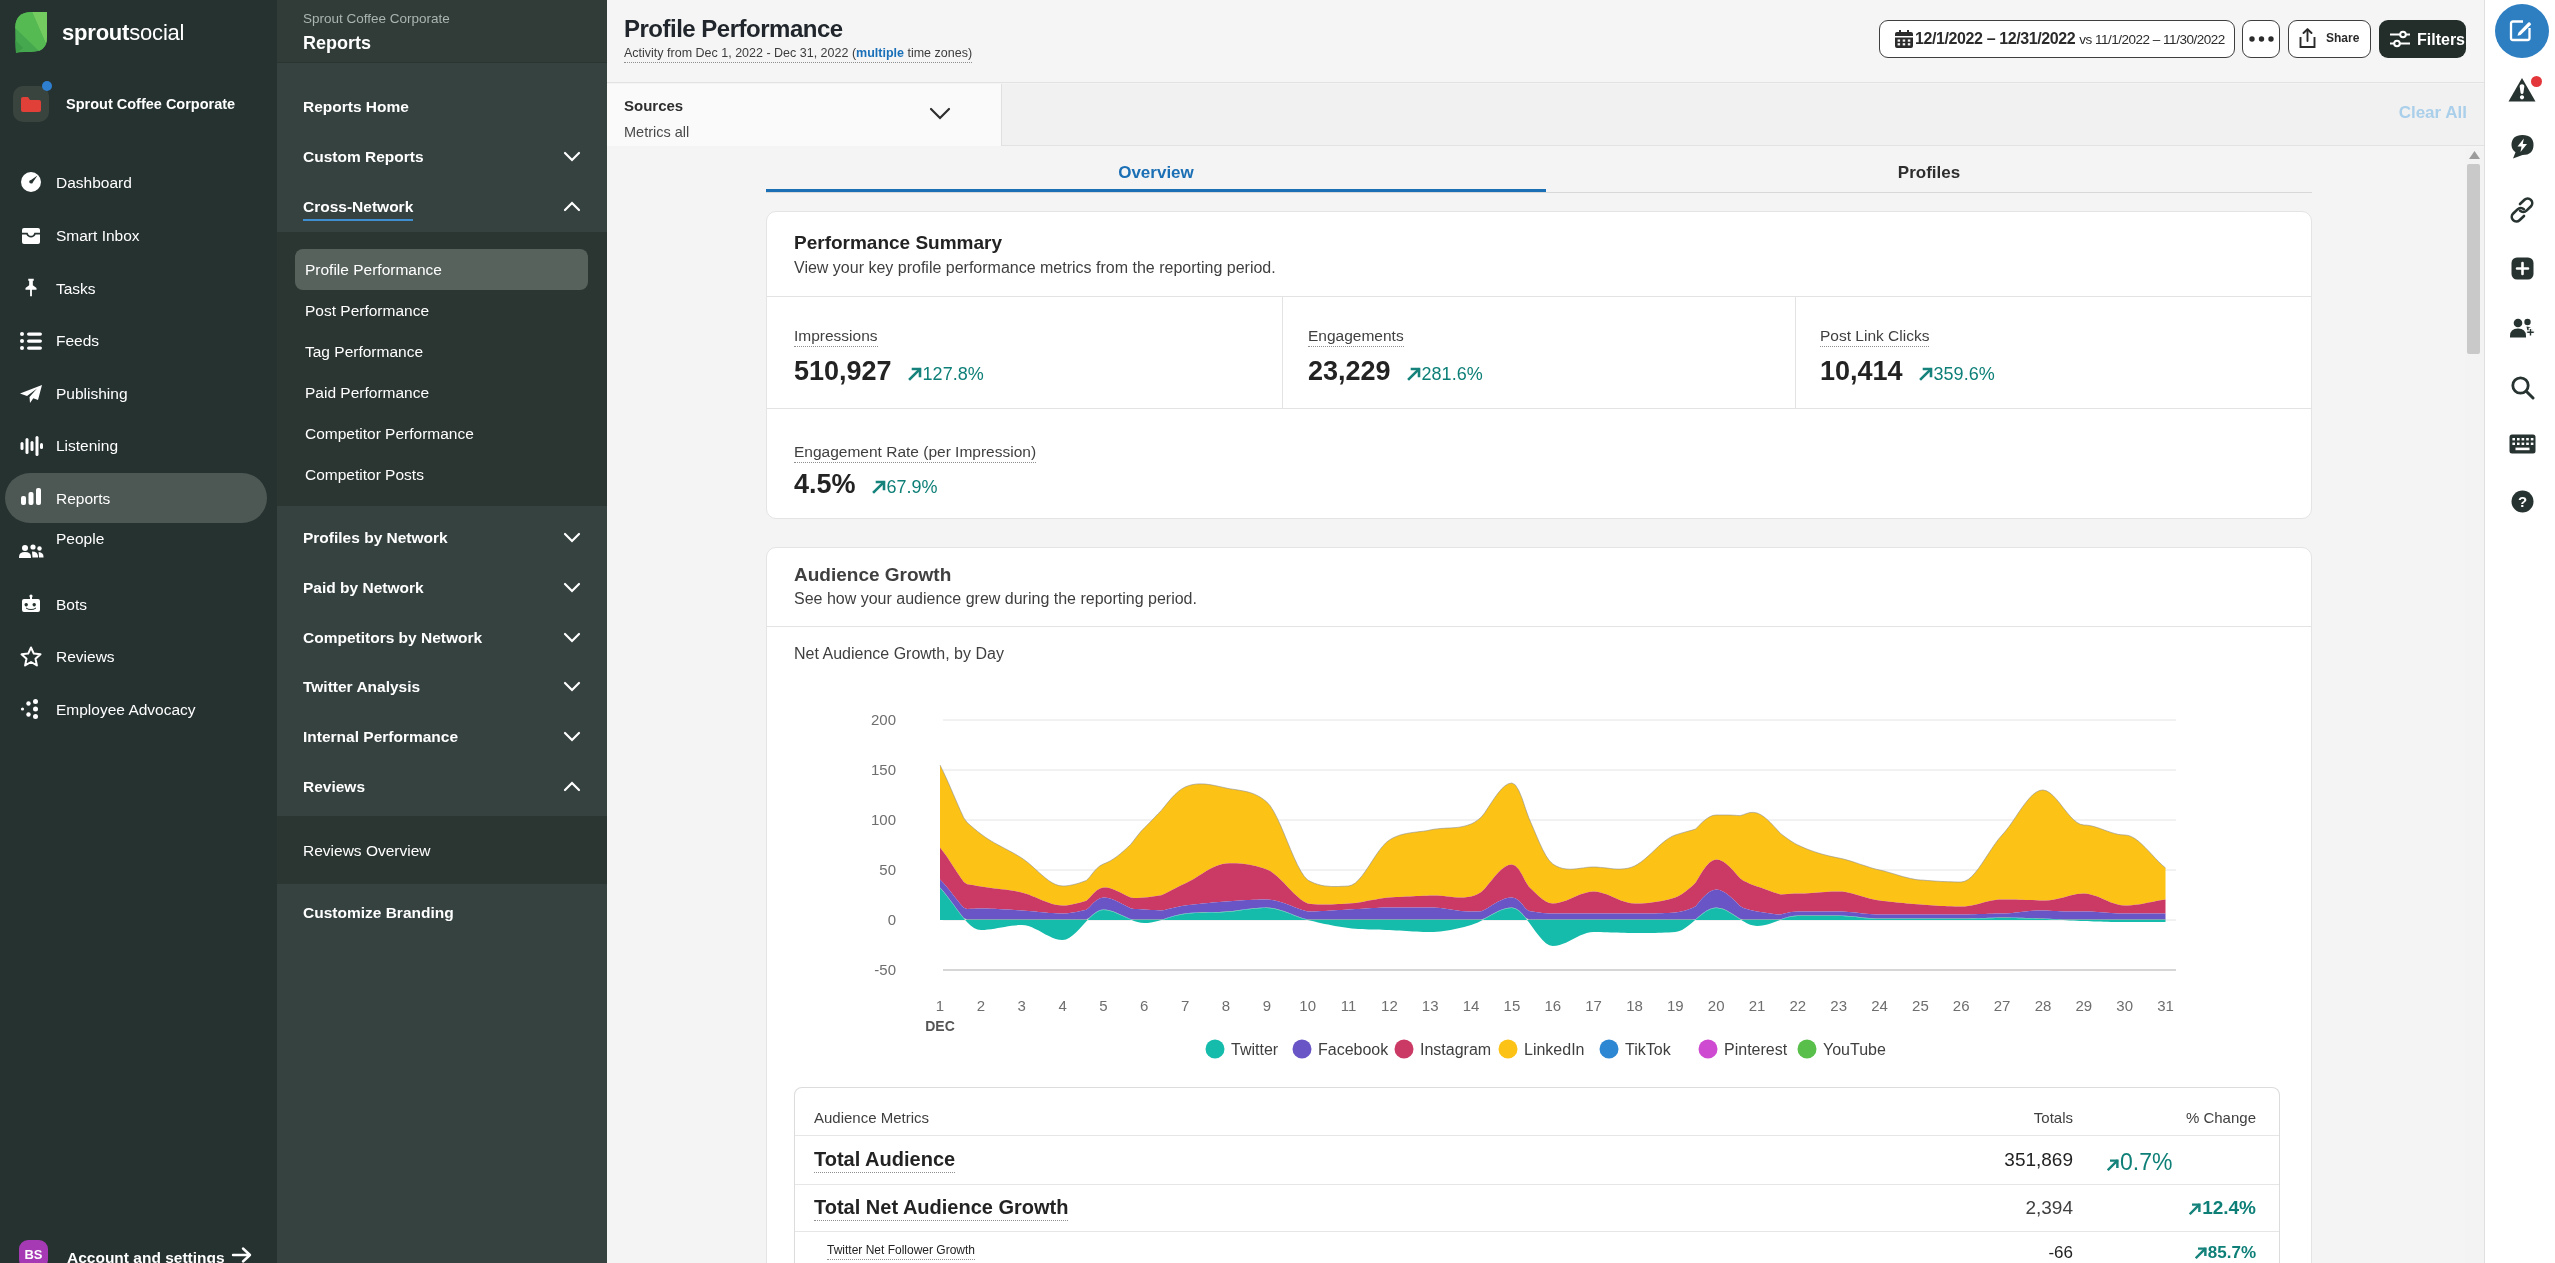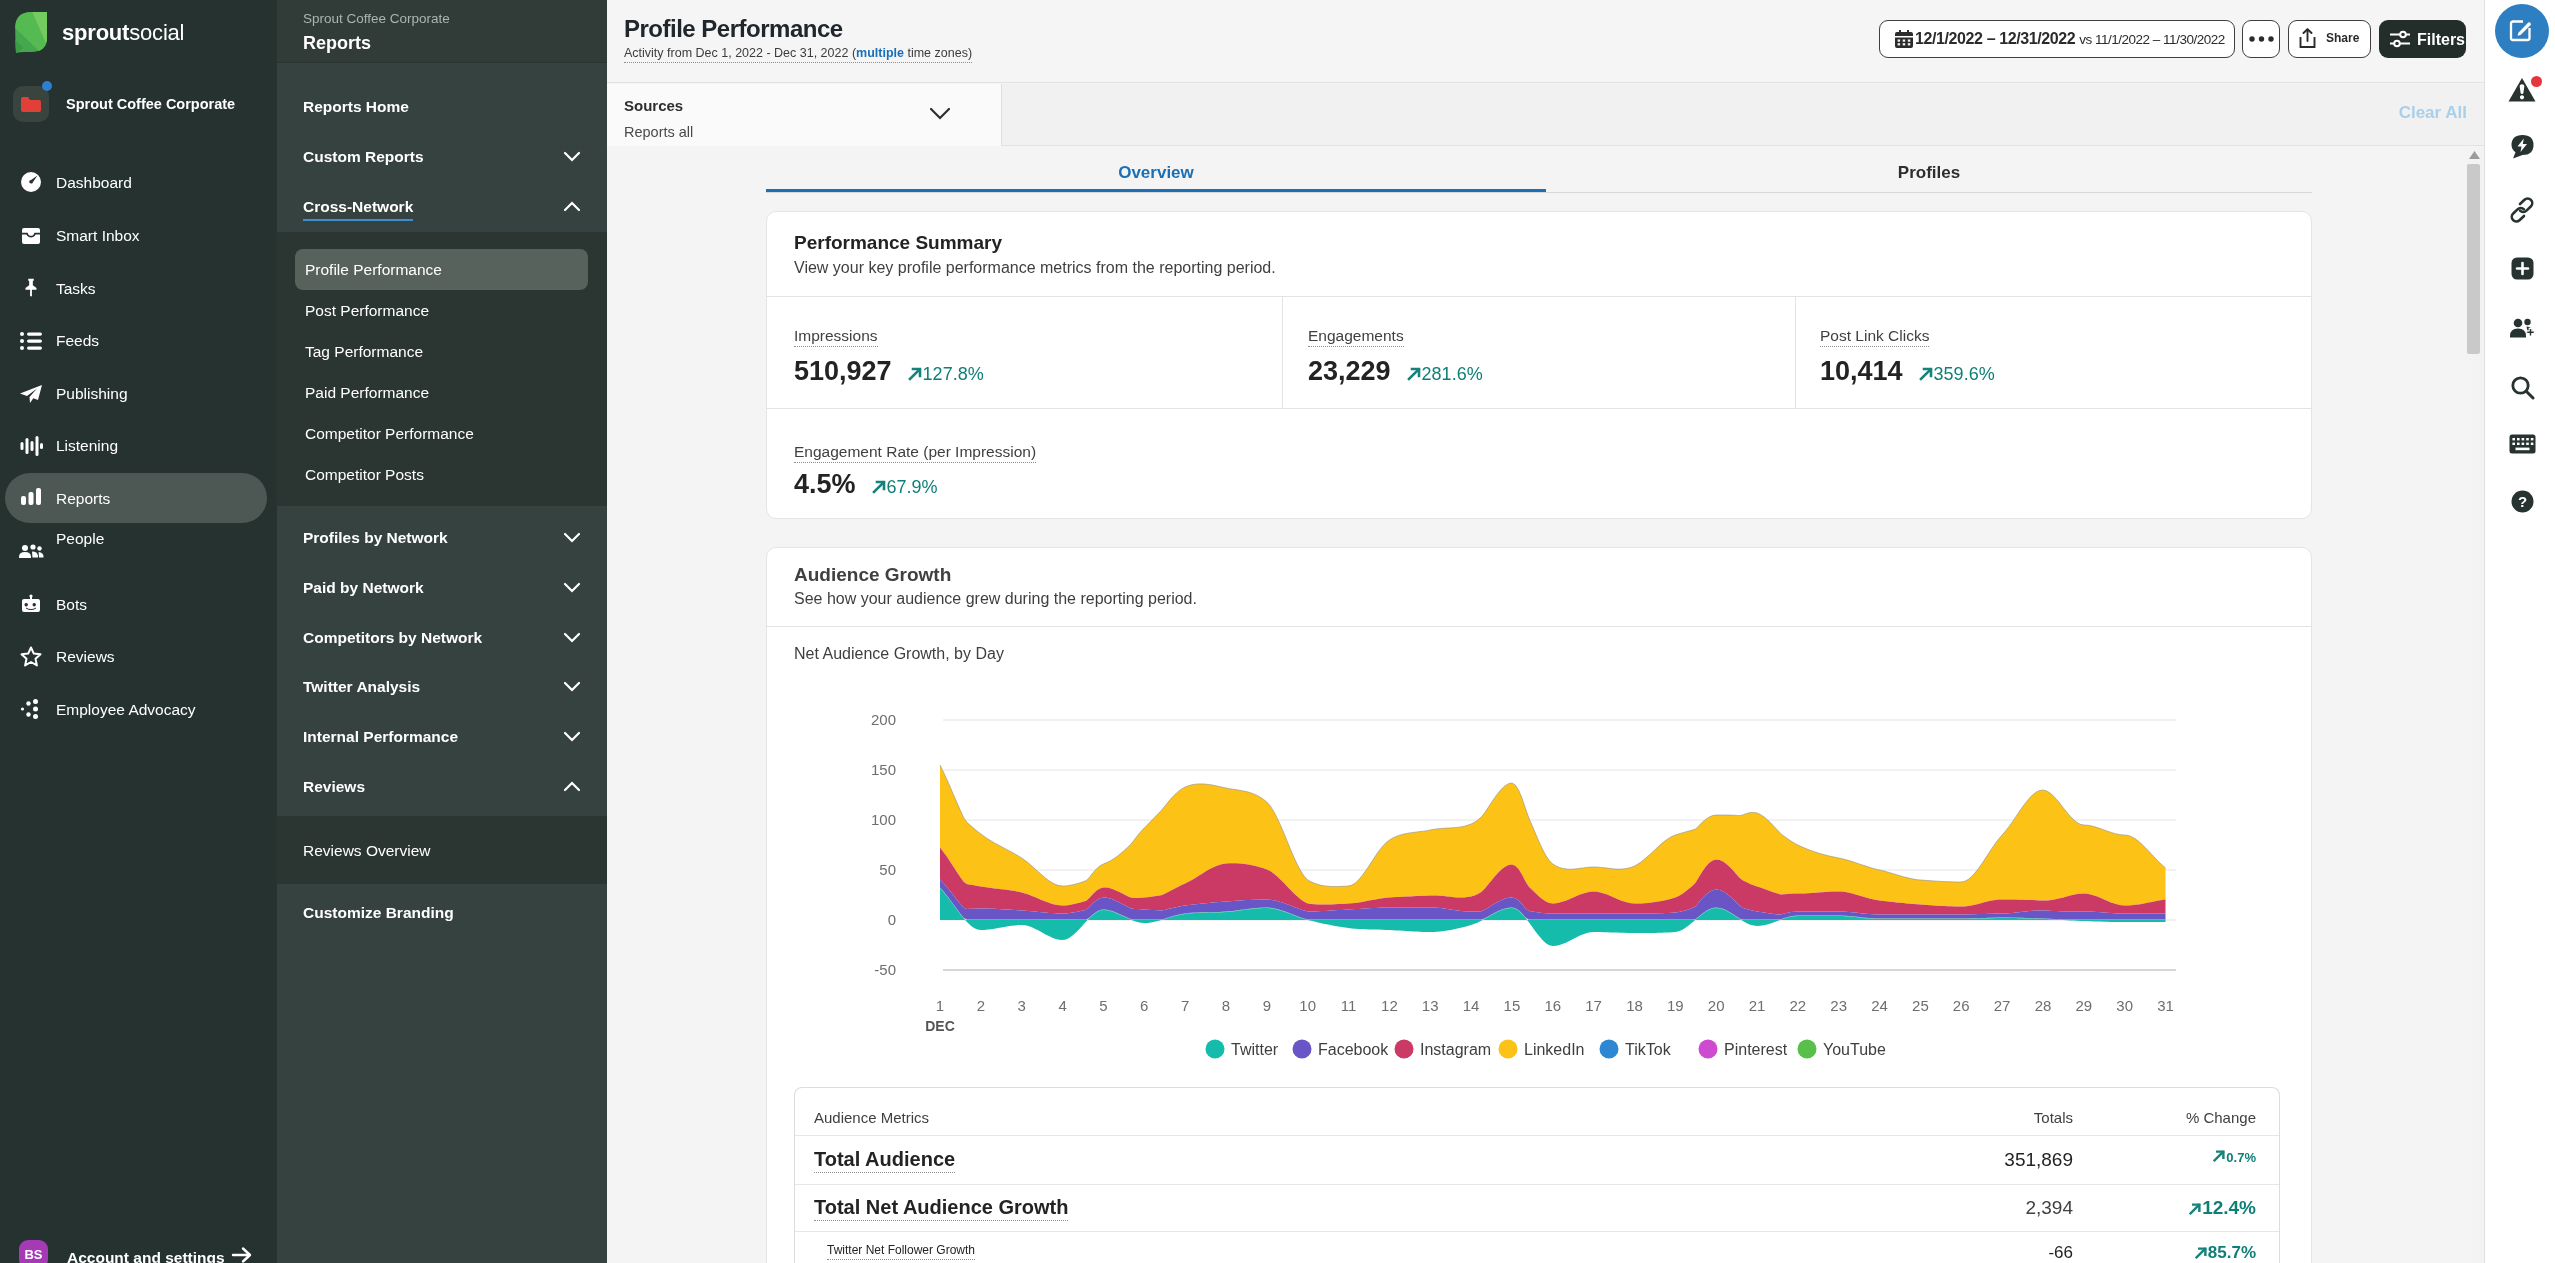--- a/index.html
+++ b/index.html
@@ -224,21 +224,21 @@
         <path d="M1,6.5 L21,6.5 M1,15.5 L21,15.5"></path>
         <circle cx="14" cy="6.5" r="2.8" fill="#232e2b"></circle>
         <circle cx="8" cy="15.5" r="2.8" fill="#232e2b"></circle>
       </g>
     </svg>
   <div class="abs" style="left:1810px;top:31px;font-size:16px;font-weight:bold;color:#fff">Filters</div>
 
   <div class="abs" style="left:0;top:84px;width:1877px;height:62px;background:#f1f1f1;border-bottom:1px solid #e2e2e2"></div>
   <div class="abs" style="left:0;top:84px;width:395px;height:62px;background:#fafafa;border-right:1px solid #e0e0e0"></div>
   <div class="abs" style="left:17px;top:97px;font-size:15px;font-weight:bold;color:#2e2e2e">Sources</div>
-  <div class="abs" style="left:17px;top:124px;font-size:14.5px;color:#4a4a4a">Reports all</div>
+  <div class="abs" style="left:17px;top:124px;font-size:14.5px;color:#4a4a4a">Metrics all</div>
   <svg class="abs" style="left:322px;top:107px" width="22" height="13" viewBox="0 0 22 13">
       <path fill="none" stroke="#2e2e2e" stroke-width="2.2" stroke-linecap="round" d="M2,2 L11,11 L20,2"></path>
     </svg>
   <div class="abs" style="left:1710px;top:103px;width:150px;text-align:right;font-size:17px;font-weight:bold;color:#aacfea">Clear All</div>
 
   <div class="abs" style="left:159px;top:191.5px;width:1546px;height:1px;background:#d8d8d8"></div>
   <div class="abs" style="left:159px;top:188.5px;width:780px;height:3.5px;background:#1b6fb5"></div>
   <div class="abs" style="left:939px;top:163px;width:766px;text-align:center;font-size:17px;font-weight:bold;color:#2e2e2e">Profiles</div>
   <div class="abs" style="left:159px;top:163px;width:780px;text-align:center;font-size:17px;font-weight:bold;color:#1b6fb5">Overview</div>
 
@@ -353,21 +353,21 @@
       <text x="1216" y="1055" font-size="16" fill="#3f3f3f">YouTube</text>
     </svg>
 
   <div class="abs" style="left:187px;top:1087px;width:1486px;height:176px;background:#fff;border:1px solid #dcdcdc;border-radius:8px 8px 0 0;border-bottom:none"></div>
   <div class="abs" style="left:207px;top:1109px;font-size:15px;color:#3f3f3f">Audience Metrics</div>
   <div class="abs" style="left:1316px;top:1109px;width:150px;text-align:right;font-size:15px;color:#3f3f3f">Totals</div>
   <div class="abs" style="left:1499px;top:1109px;width:150px;text-align:right;font-size:15px;color:#3f3f3f">% Change</div>
   <div class="abs" style="left:188px;top:1135px;width:1484px;height:1px;background:#e6e6e6"></div>
   <div class="abs" style="left:207px;top:1148px;font-size:20px;font-weight:bold;color:#232323"><span class="dotted">Total Audience</span></div>
   <div class="abs" style="left:1316px;top:1149px;width:150px;text-align:right;font-size:19px;color:#232323">351,869</div>
-  <div class="abs" style="left:1499px;top:1149px;width:150px;text-align:right;font-size:13px;font-weight:bold"><svg style="vertical-align:-1.5px" width="14" height="14" viewBox="0 0 16 16">
+  <div class="abs" style="left:1499px;top:1149px;width:150px;font-size:23px;font-weight:normal"><svg style="vertical-align:-1.5px" width="14" height="14" viewBox="0 0 16 16">
         <g fill="none" stroke="#15837b" stroke-width="2.8" stroke-linecap="square">
           <path d="M3,13 L12.5,3.5"></path>
           <path d="M6,3 L13,3 L13,10"></path>
         </g>
       </svg><span class="teal">0.7%</span></div>
   <div class="abs" style="left:188px;top:1184px;width:1484px;height:1px;background:#e6e6e6"></div>
   <div class="abs" style="left:207px;top:1196px;font-size:20px;font-weight:bold;color:#232323"><span class="dotted">Total Net Audience Growth</span></div>
   <div class="abs" style="left:1316px;top:1197px;width:150px;text-align:right;font-size:19px;color:#404040">2,394</div>
   <div class="abs" style="left:1499px;top:1197px;width:150px;text-align:right;font-size:19px;font-weight:bold"><svg style="vertical-align:-1.5px" width="14" height="14" viewBox="0 0 16 16">
         <g fill="none" stroke="#15837b" stroke-width="2.8" stroke-linecap="square">

